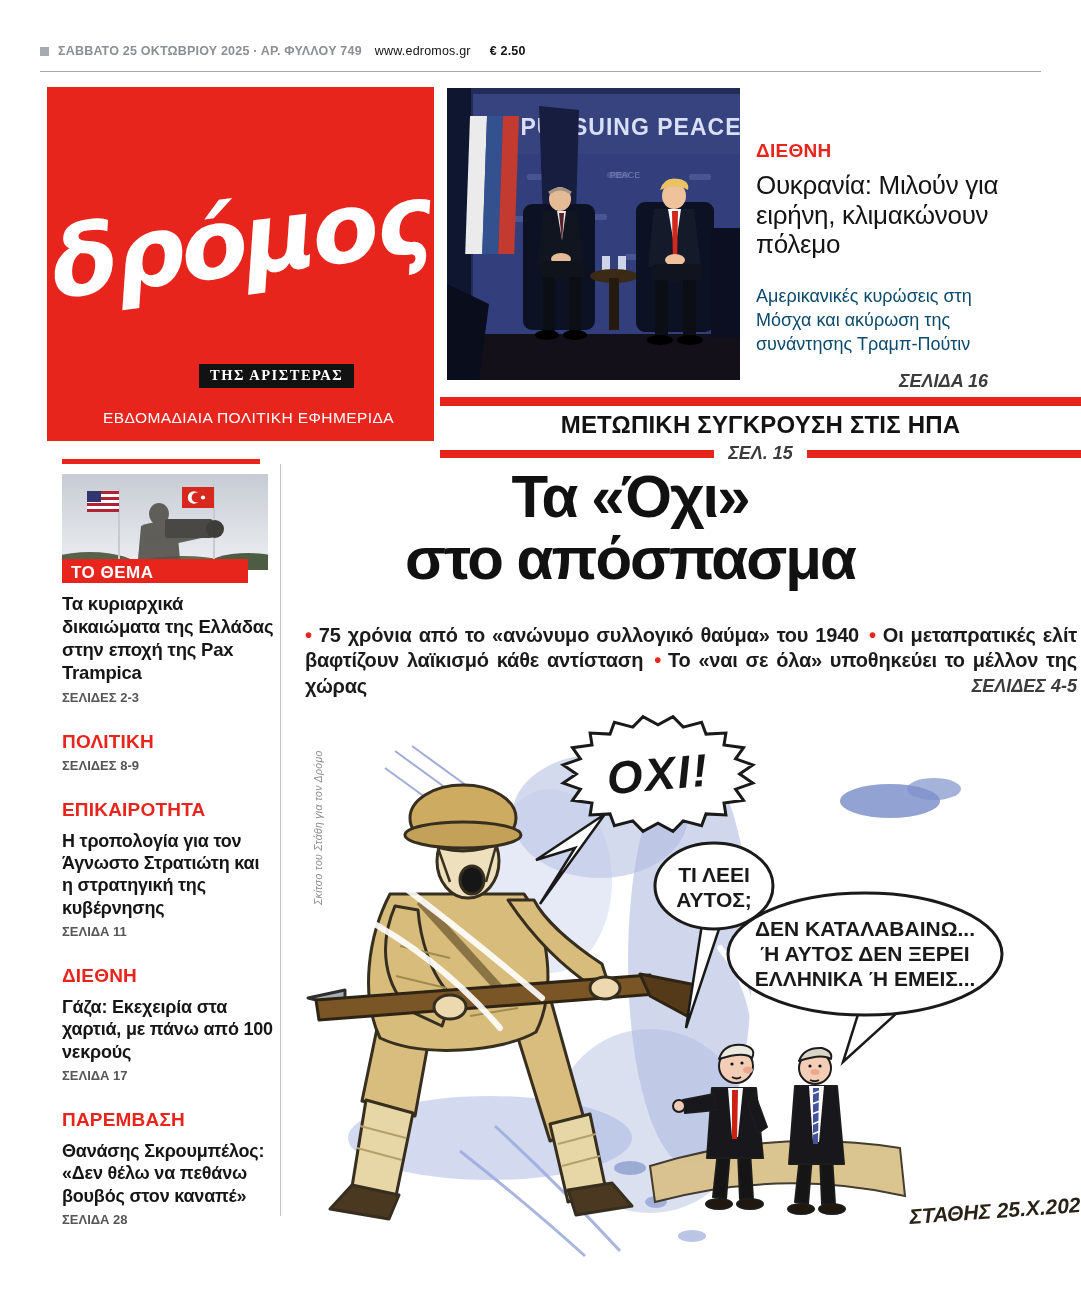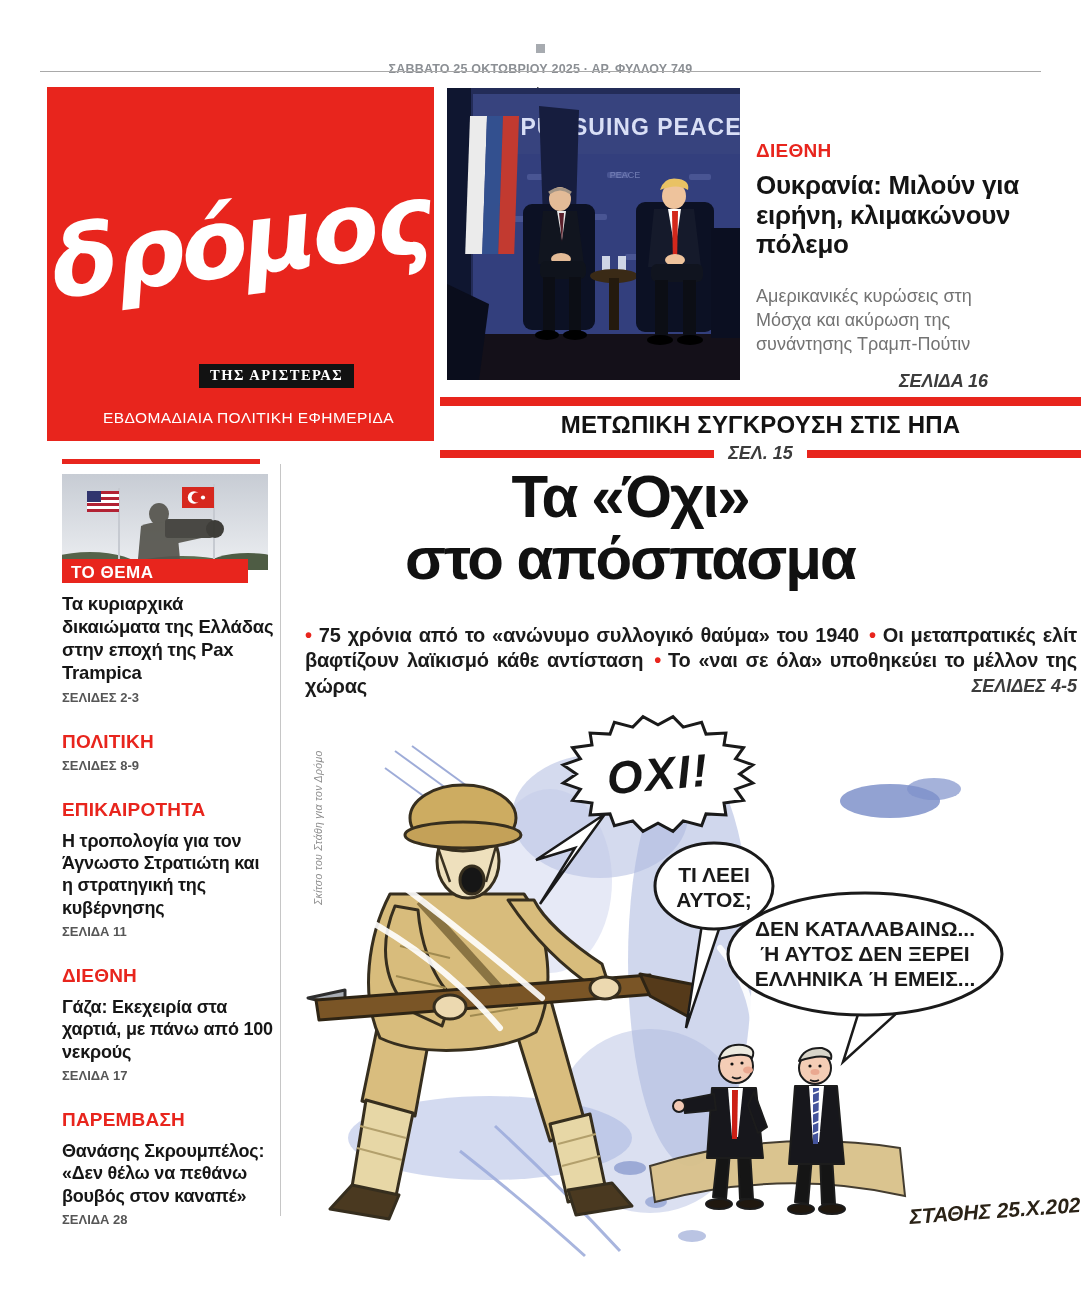--- a/index.html
+++ b/index.html
@@ -5,21 +5,21 @@
   * { margin:0; padding:0; box-sizing:border-box; }
   html,body { background:#ffffff; }
   body {
     width:1081px; height:1297px; position:relative; overflow:hidden;
     font-family:"Liberation Sans", sans-serif; color:#1a1a1a;
   }
   .abs { position:absolute; }
 
   
   .topbar { left:40px; top:44px; width:1001px; display:flex; align-items:center; gap:9px;
-            font-size:12.5px; color:#8b8f94; font-weight:600; letter-spacing:.2px;flex-direction:column; }
+            font-size:12.5px; color:#8b8f94; font-weight:600; letter-spacing:.2px; }
   .topbar .sq { width:9px; height:9px; background:#a7abb0; }
   .topbar .site { color:#121212; font-weight:normal; margin-left:4px; }
   .topbar .price { color:#121212; font-weight:bold; margin-left:10px; }
   .toprule { left:40px; top:71px; width:1001px; height:0; border-top:1.5px solid #a9a9a9; }
 
   
   .logobox { left:47px; top:87px; width:387px; height:354px; background:#e8251d; }
   .logoscript { position:absolute; left:0; right:0; top:98px; text-align:center;
     font-family:"DejaVu Sans", sans-serif; font-style:italic; font-weight:bold;
     font-size:97px; color:#ffffff; transform:rotate(-7deg); letter-spacing:-3px; }
@@ -28,23 +28,23 @@
     letter-spacing:1.5px; padding:3px 11px 4px; }
   .logotag { position:absolute; left:0; right:0; bottom:14px; text-align:center;
     color:#ffffff; font-size:15.5px; letter-spacing:.4px; font-weight:500;padding-left:16px; }
 
   
   .photo { left:447px; top:88px; width:293px; height:292px; overflow:hidden; }
 
   
   .topstory { left:756px; top:140px; width:292px; }
   .kicker { color:#e8251d; font-weight:800; font-size:19px; letter-spacing:.3px; }
-  .topstory h2 { margin-top:9px; font-size:26px; line-height:1.14; font-weight:700;
+  .topstory h2 { margin-top:9px; font-size:26px; line-height:1.14; font-weight:400;
     color:#141414; letter-spacing:-.3px; }
-  .topstory .sum { margin-top:24px; width:236px; font-size:18px; line-height:1.34; color:#737373; }
+  .topstory .sum { margin-top:24px; width:236px; font-size:18px; line-height:1.34; color:#0c4a6e; }
   .pageref { font-style:italic; font-size:18px; color:#3c3c3c; font-weight:600; }
   .topstory .pageref { display:block; width:232px; text-align:right; margin-top:15px; }
 
   
   .banner { left:440px; top:397px; width:641px; }
   .banner .bar { height:9px; background:#e8251d; }
   .banner .title { text-align:center; font-size:24px; font-weight:800; color:#131313;
     padding:5px 0 4px; letter-spacing:.2px; }
   .banner .row { display:flex; align-items:center; gap:14px; }
   .banner .row .bar2 { flex:1; height:8px; background:#e8251d; }

